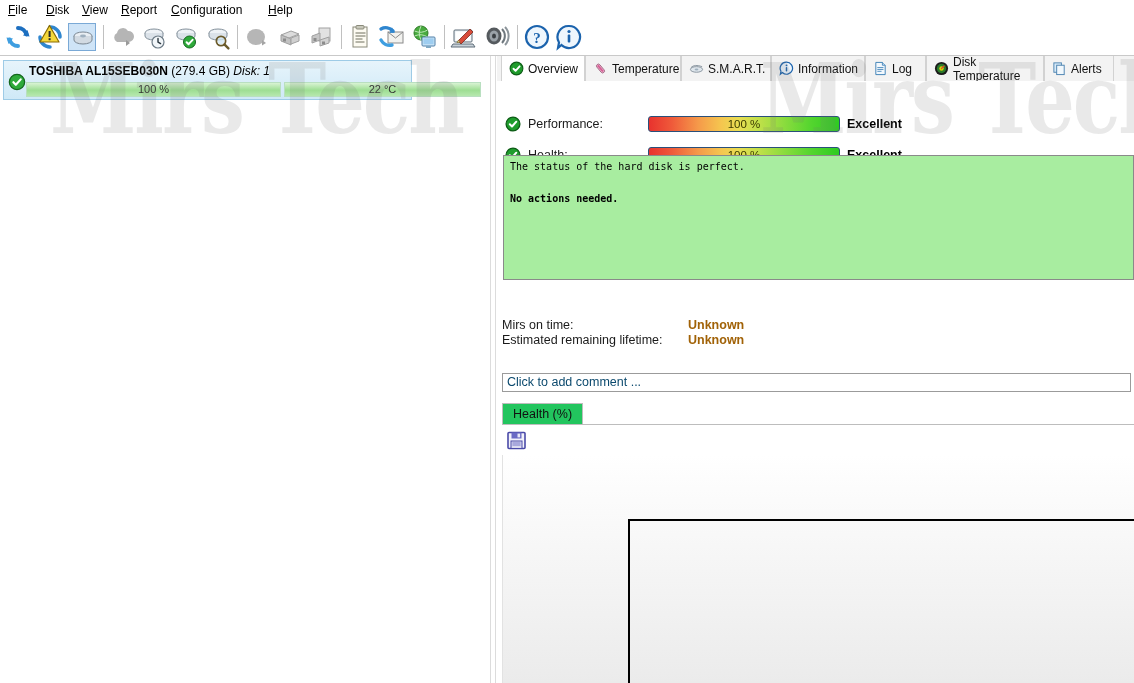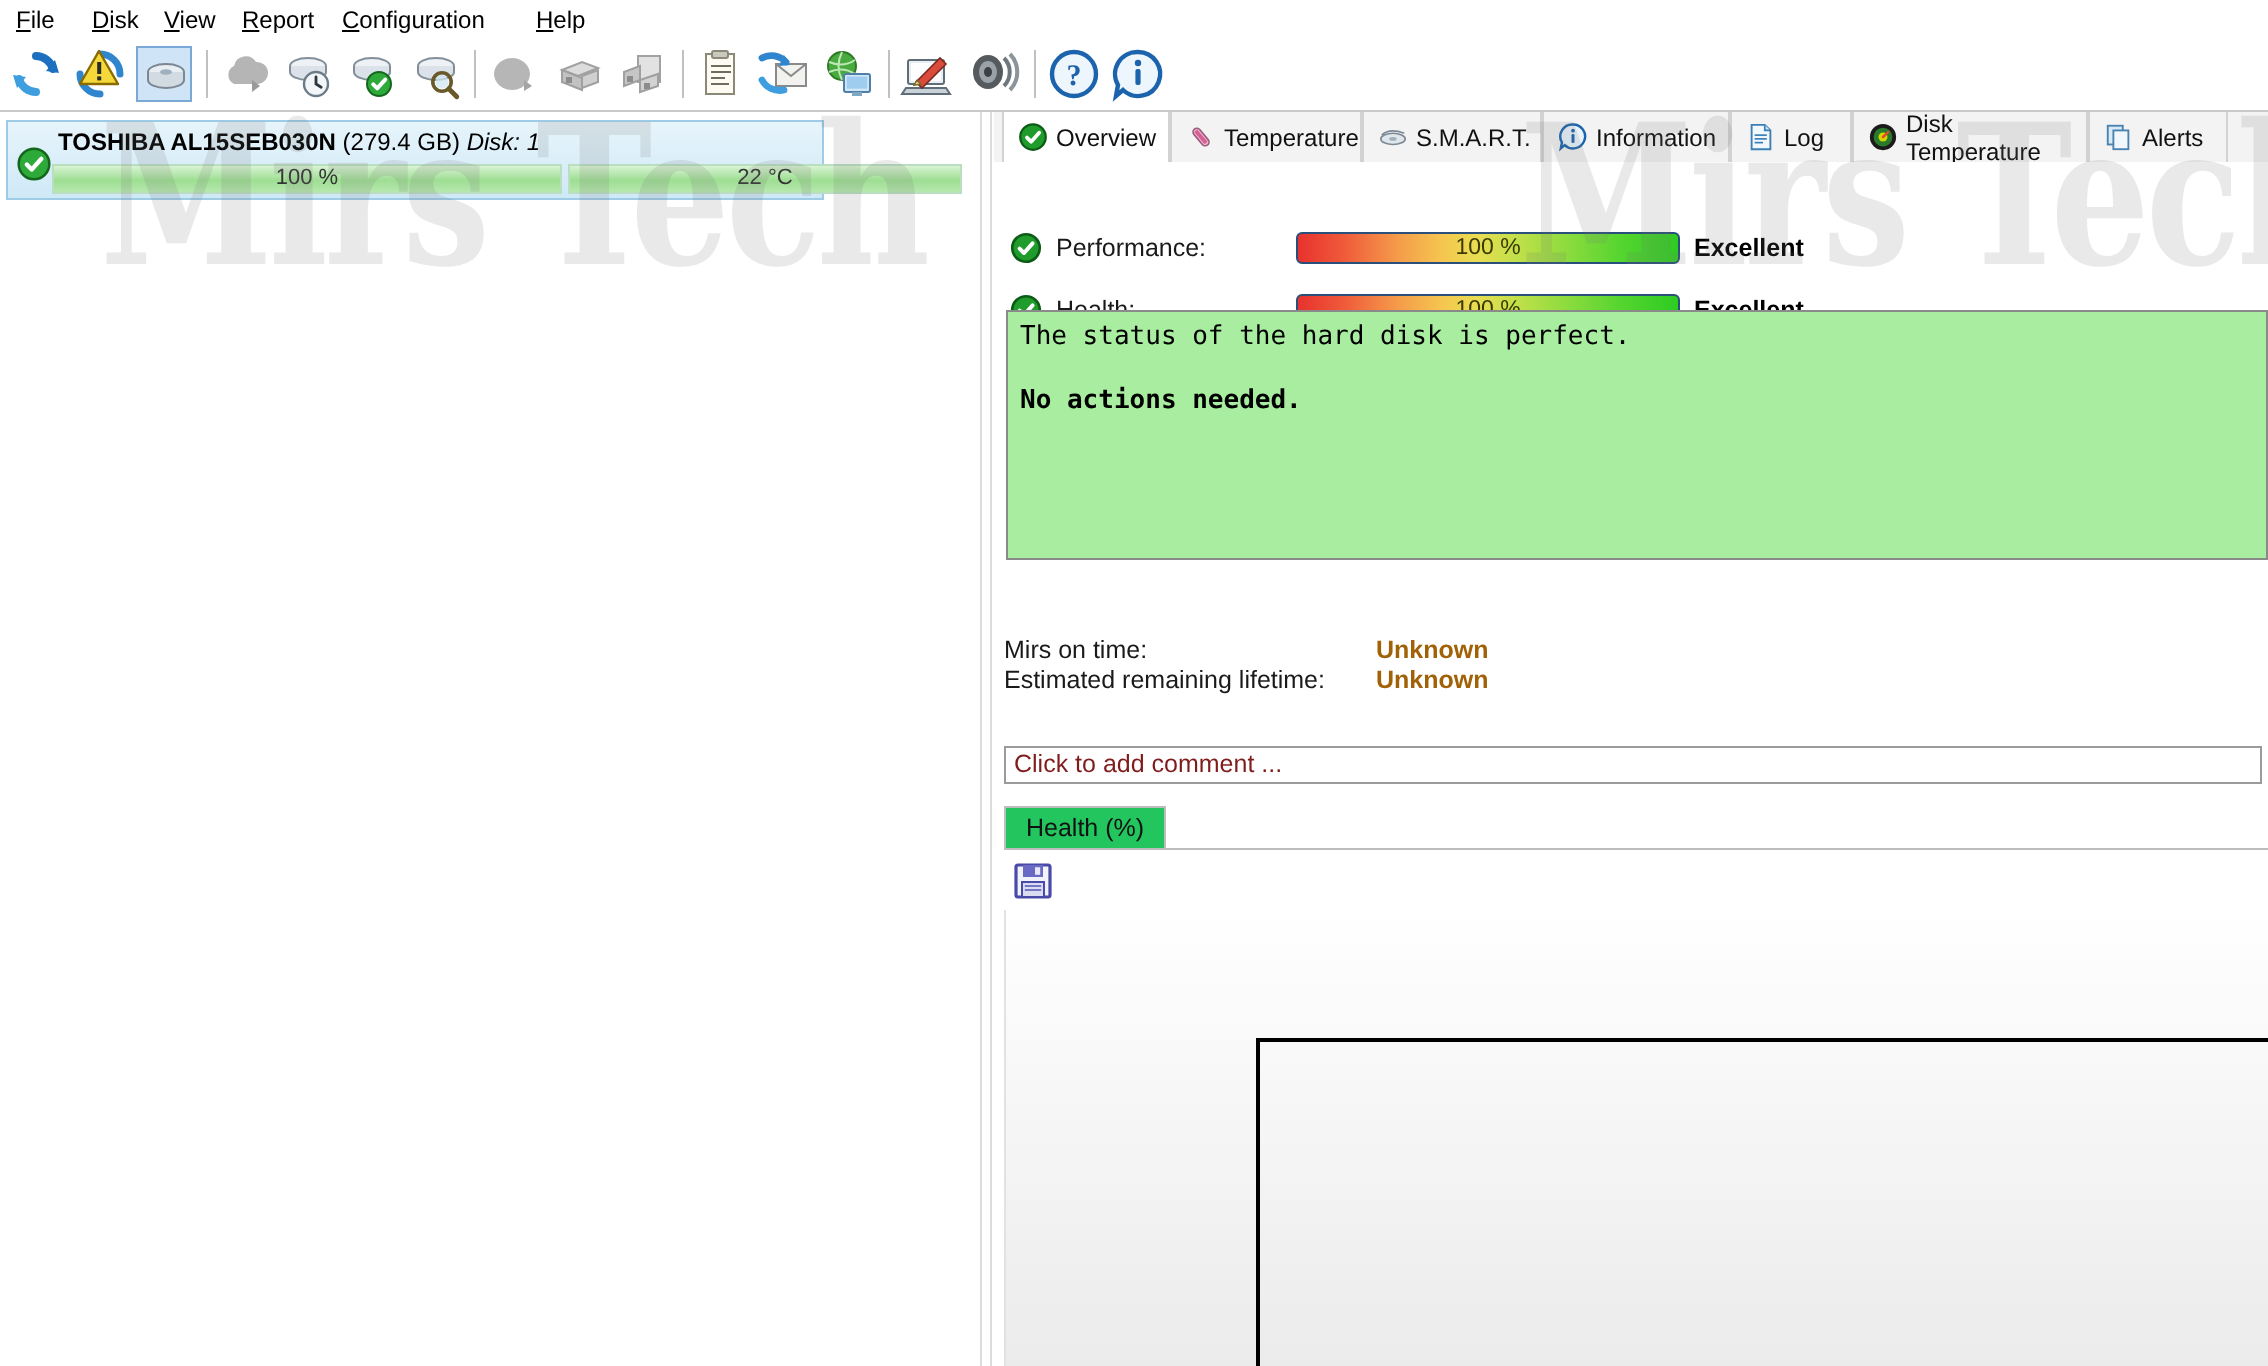--- a/index.html
+++ b/index.html
@@ -94,30 +94,30 @@
            #e8322e 0%, #ef5a3a 12%, #f59a4a 26%, #f5c64f 38%,
            #e9dd52 47%, #c4e04a 57%, #8fdc3f 70%, #55d52f 85%, #2ecb22 100%);}
   .gauge b{position:absolute;left:0;right:0;top:0;line-height:14px;text-align:center;
            font-size:11.5px;font-weight:normal;color:#3b3b00;}
   .metric-val{margin-left:7px;font-size:12.5px;font-weight:bold;color:#000;}
 
   .statusbox{position:absolute;left:503px;top:155px;width:631px;height:125px;
              background:#a8eda0;border:1px solid #8a8a8a;box-sizing:border-box;
              z-index:12;}
   .statusbox p{margin:0;font-family:"DejaVu Sans Mono","Liberation Mono",monospace;
-               font-size:13px;color:#000;white-space:pre;}
+               font-size:10px;color:#000;white-space:pre;}
   .st1{position:absolute;left:6px;top:5px;}
   .st2{position:absolute;left:6px;top:37px;font-weight:bold;}
 
   .kv{position:absolute;font-size:12.5px;color:#1a1a1a;}
   .kv-val{position:absolute;font-size:12.5px;font-weight:bold;color:#a16207;}
 
   .comment{position:absolute;left:5px;top:292px;width:629px;height:19px;
            background:#fff;border:1px solid #9b9b9b;box-sizing:border-box;
-           font-size:12.5px;color:#7f1d1d;line-height:17px;padding-left:4px;
+           font-size:12.5px;color:#0c4a6e;line-height:17px;padding-left:4px;
            font-family:"Liberation Sans",sans-serif;}
 
   .subtabstrip{position:absolute;left:5px;top:322px;width:632px;height:22px;}
   .subtab{position:absolute;left:0;top:0;height:22px;padding:0 10px;
           line-height:21px;font-size:12.5px;color:#111;background:#22c55e;
           border:1px solid #bdbdbd;border-bottom:none;box-sizing:border-box;cursor:default;}
   .subtab-line{position:absolute;left:0;top:21px;width:632px;height:1px;background:#bdbdbd;}
 
   .savebar{position:absolute;left:6px;top:348px;width:630px;height:24px;}
   .savebtn{position:absolute;left:3px;top:1px;width:21px;height:21px;cursor:default;}

